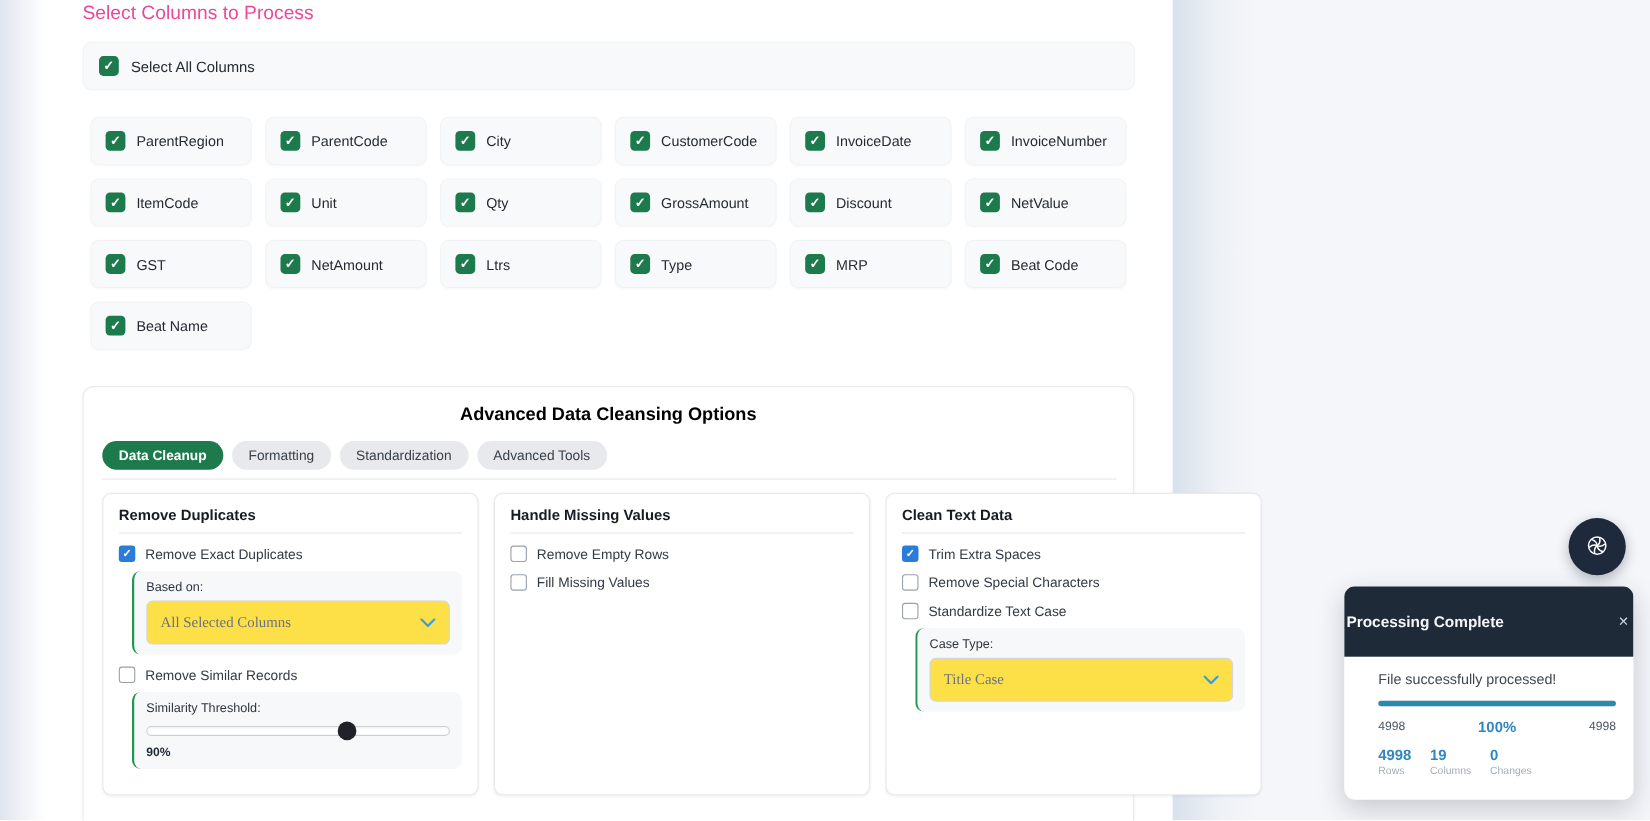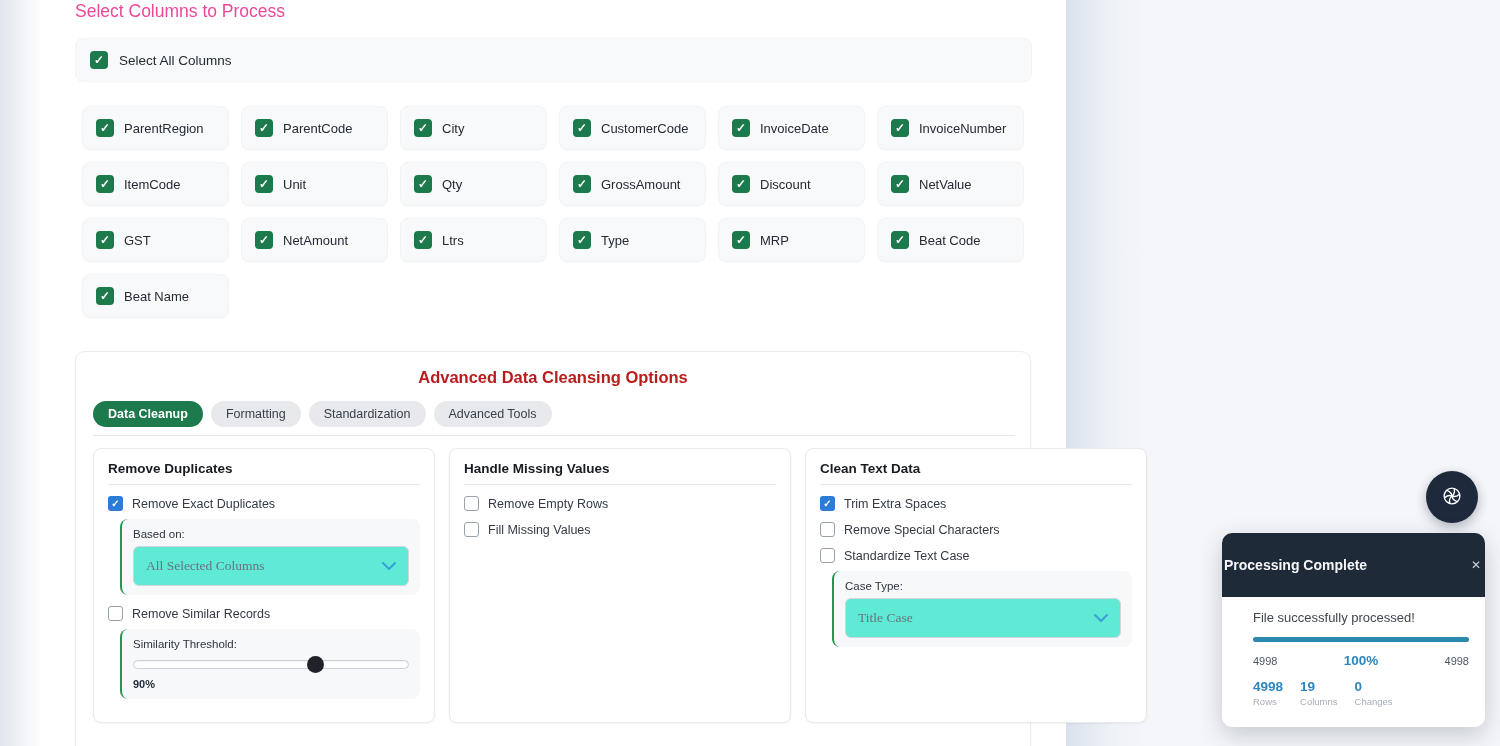--- a/index.html
+++ b/index.html
@@ -32,21 +32,21 @@
     display:flex; flex-wrap:wrap; gap:12px; }
   .col-box { width:147px; height:44px; background:#f8f9fa; border:1px solid #f2f3f5;
     border-radius:8px; box-shadow:0 1px 1px rgba(0,0,0,0.02);
     display:flex; align-items:center; padding-left:13px; gap:10px; cursor:pointer; }
   .col-box .cb-label { font-size:13px; }
 
   
   .adv-card { position:absolute; left:75px; top:351px; width:956px; height:430px;
     background:#fff; border:1px solid #e9ebef; border-radius:10px;
     box-shadow:0 1px 3px rgba(0,0,0,0.04); }
-  .adv-title { margin-top:16px; text-align:center; font-size:16.5px; font-weight:bold; color:#b91c1c; }
+  .adv-title { margin-top:16px; text-align:center; font-size:16.5px; font-weight:bold; color:#000000; }
   .tab-row { position:absolute; left:17px; top:49px; display:flex; gap:8px; }
   .tab-pill { border:none; border-radius:13px; padding:6px 15px; font-size:12.5px;
     font-family:"Liberation Sans",sans-serif; background:#e7e9ec; color:#39414b; cursor:pointer; }
   .tab-pill.on { background:#1d7a4c; color:#fff; font-weight:bold; }
   .tab-divider { position:absolute; left:17px; top:83px; width:922px; border-top:1px solid #e5e7eb; }
 
   .panel-row { position:absolute; left:17px; top:96px; display:flex; gap:14px; }
   .panel { width:342px; height:275px; background:#fff; border:1px solid #e7e9ec;
     border-radius:8px; box-shadow:0 1px 2px rgba(0,0,0,0.05); padding:12px 14px; }
   .panel-title { font-size:13.5px; font-weight:bold; color:#171c23;
@@ -56,21 +56,21 @@
   .opt-row .cb-label { font-size:12.5px; color:#333a44; }
   .cbb { width:15px; height:15px; background:#2b7cd8; border-radius:3px; flex:0 0 auto;
     display:flex; align-items:center; justify-content:center;
     color:#fff; font-size:10px; font-weight:bold; line-height:1; cursor:pointer; }
   .cbu { width:15px; height:15px; background:#fff; border:1.5px solid #99a1ab;
     border-radius:3px; flex:0 0 auto; cursor:pointer; }
 
   .group-box { margin:8px 0 0 12px; background:#f7f8f9; border-left:2px solid #219653;
     border-radius:8px; padding:9px 11px; }
   .group-label { font-size:11.5px; color:#2d3540; margin-bottom:6px; }
-  .sel { position:relative; height:40px; background:#5eead4; border:1px solid #d2d6db;
+  .sel { position:relative; height:40px; background:#fde047; border:1px solid #d2d6db;
     border-radius:6px; display:flex; align-items:center; padding:0 12px; cursor:pointer; }
   .sel-text { font-family:"Liberation Serif", serif; font-size:13.5px; color:#6b7280; flex:1; }
   .sel .chev { flex:0 0 auto; display:flex; }
 
   
   .slider-track { position:relative; height:9px; background:#fff; border:1px solid #ccd1d7;
     border-radius:6px; margin-top:10px; box-shadow:inset 0 1px 2px rgba(0,0,0,0.06); cursor:pointer; }
   .slider-thumb { position:absolute; top:-5px; left:63%; width:17px; height:17px;
     background:#1f2329; border-radius:50%; cursor:grab; }
   .slider-value { font-size:11px; color:#1f2937; margin-top:9px;font-weight:bold; }

